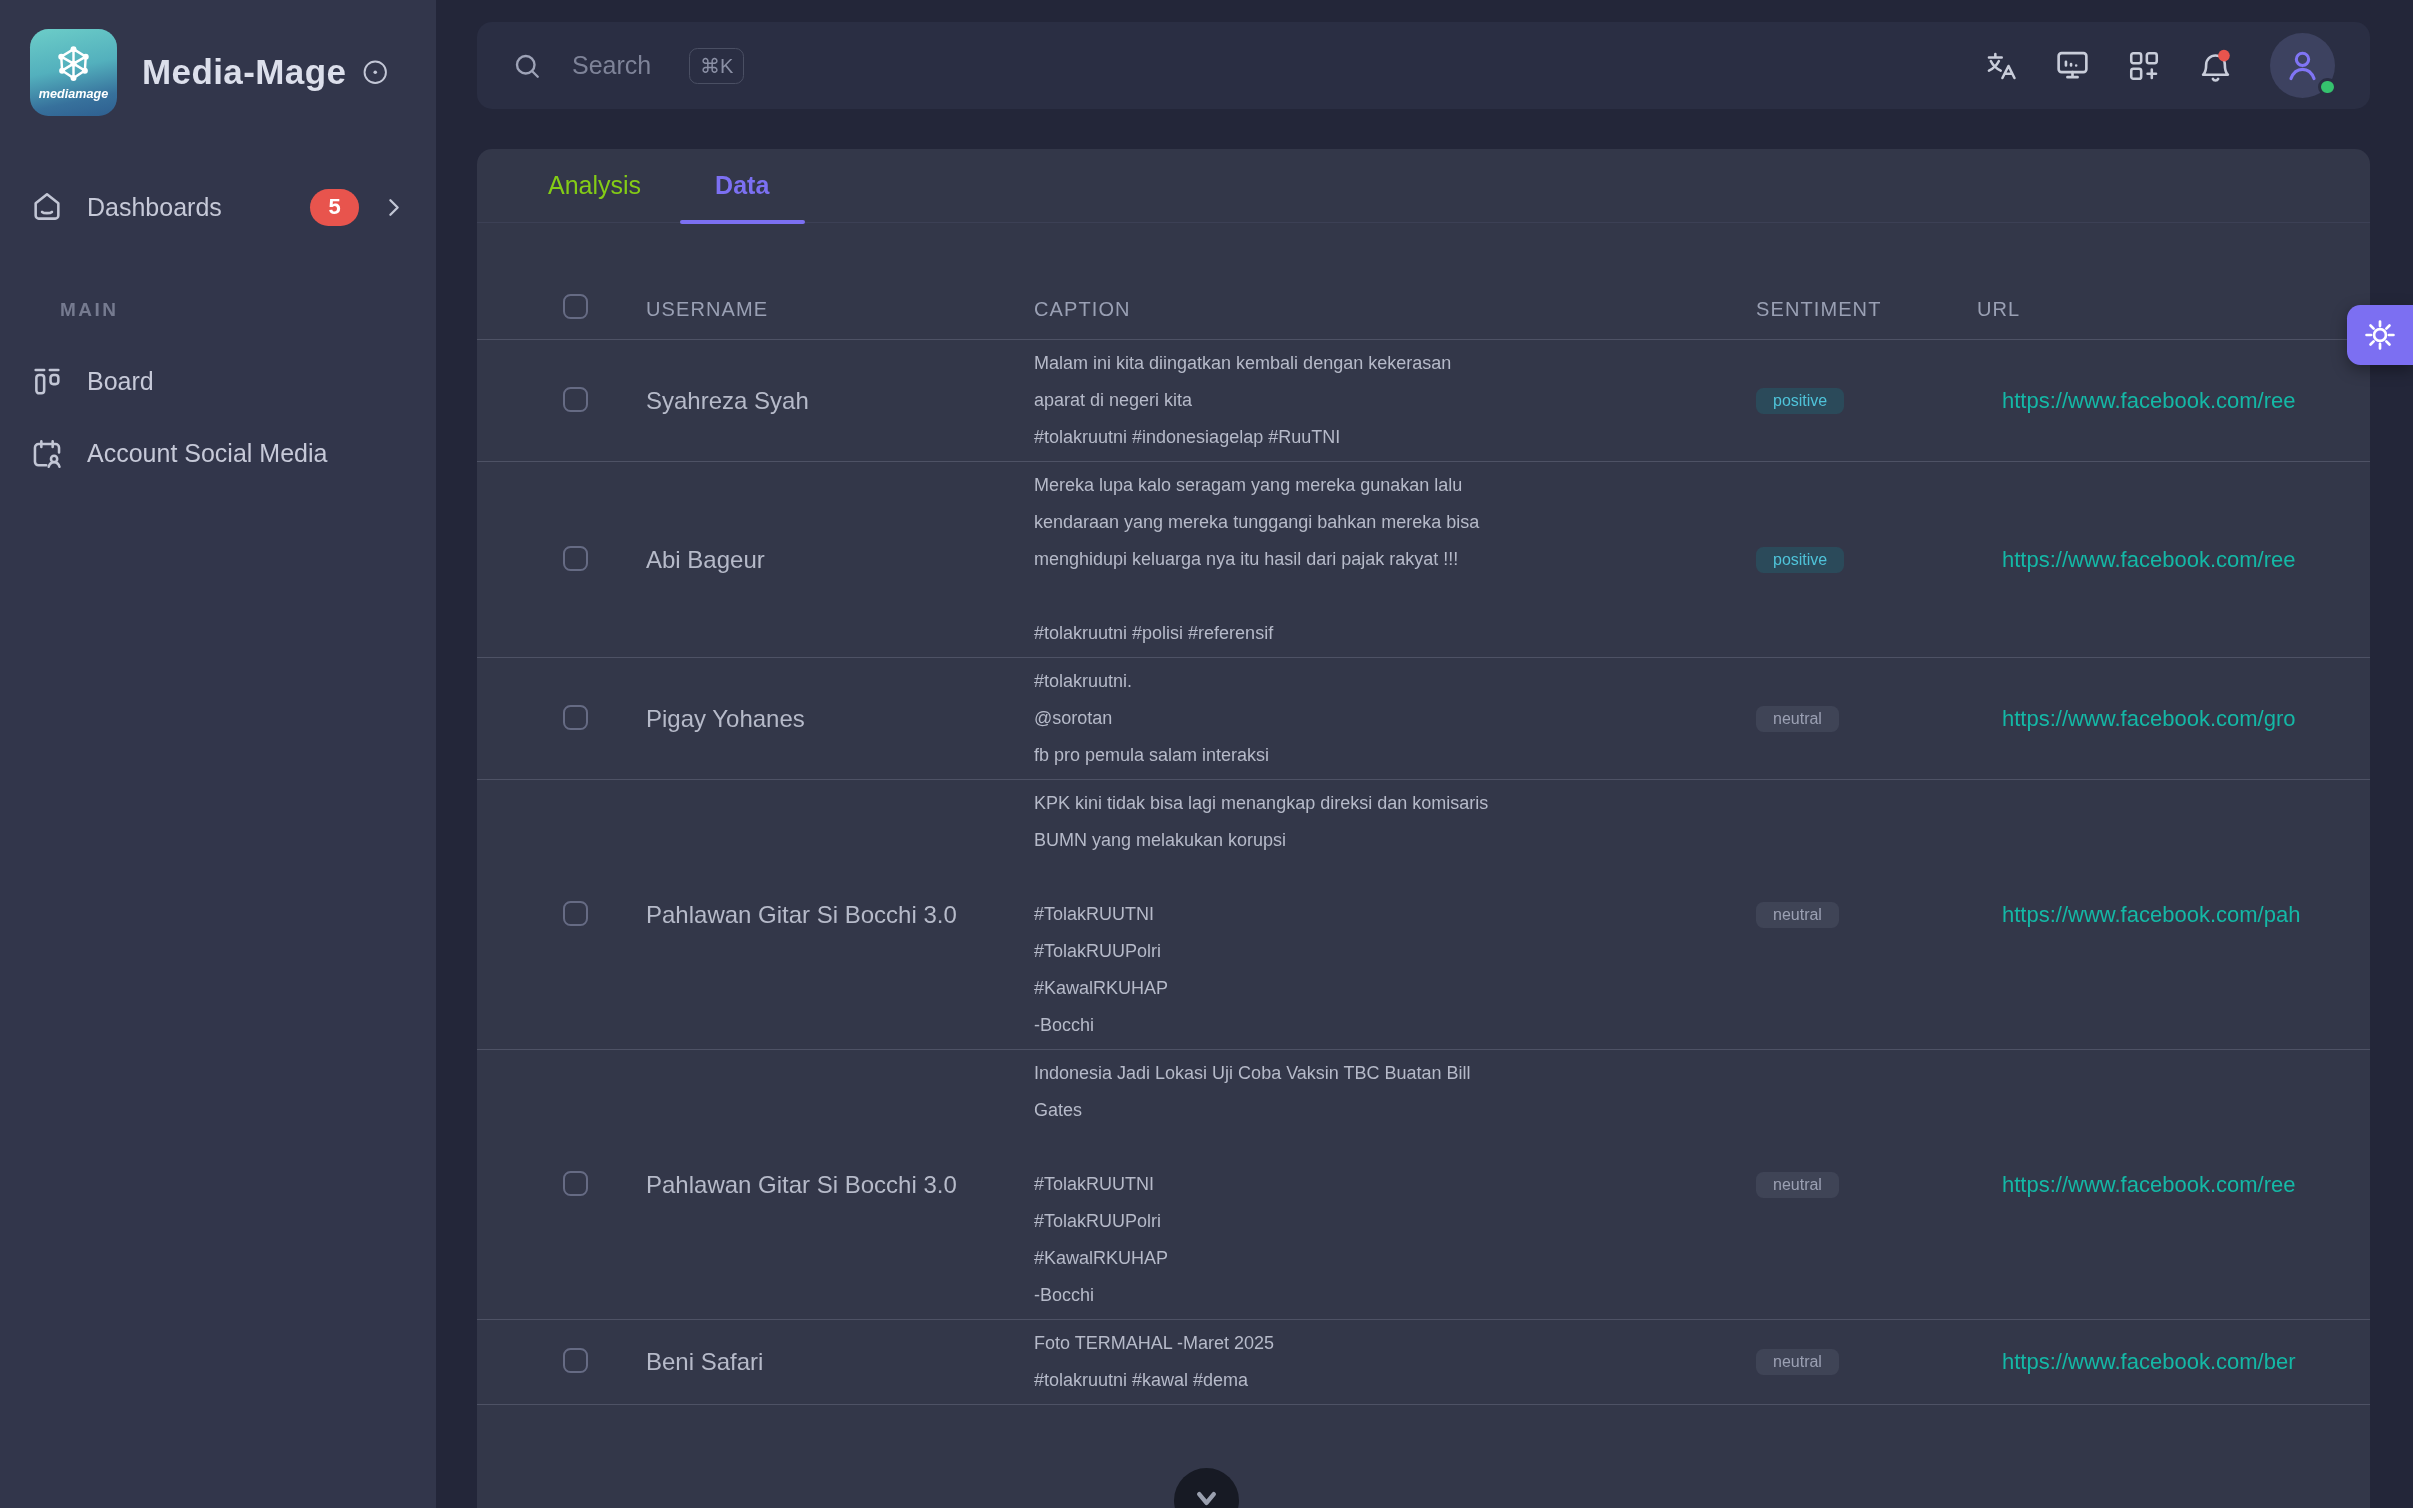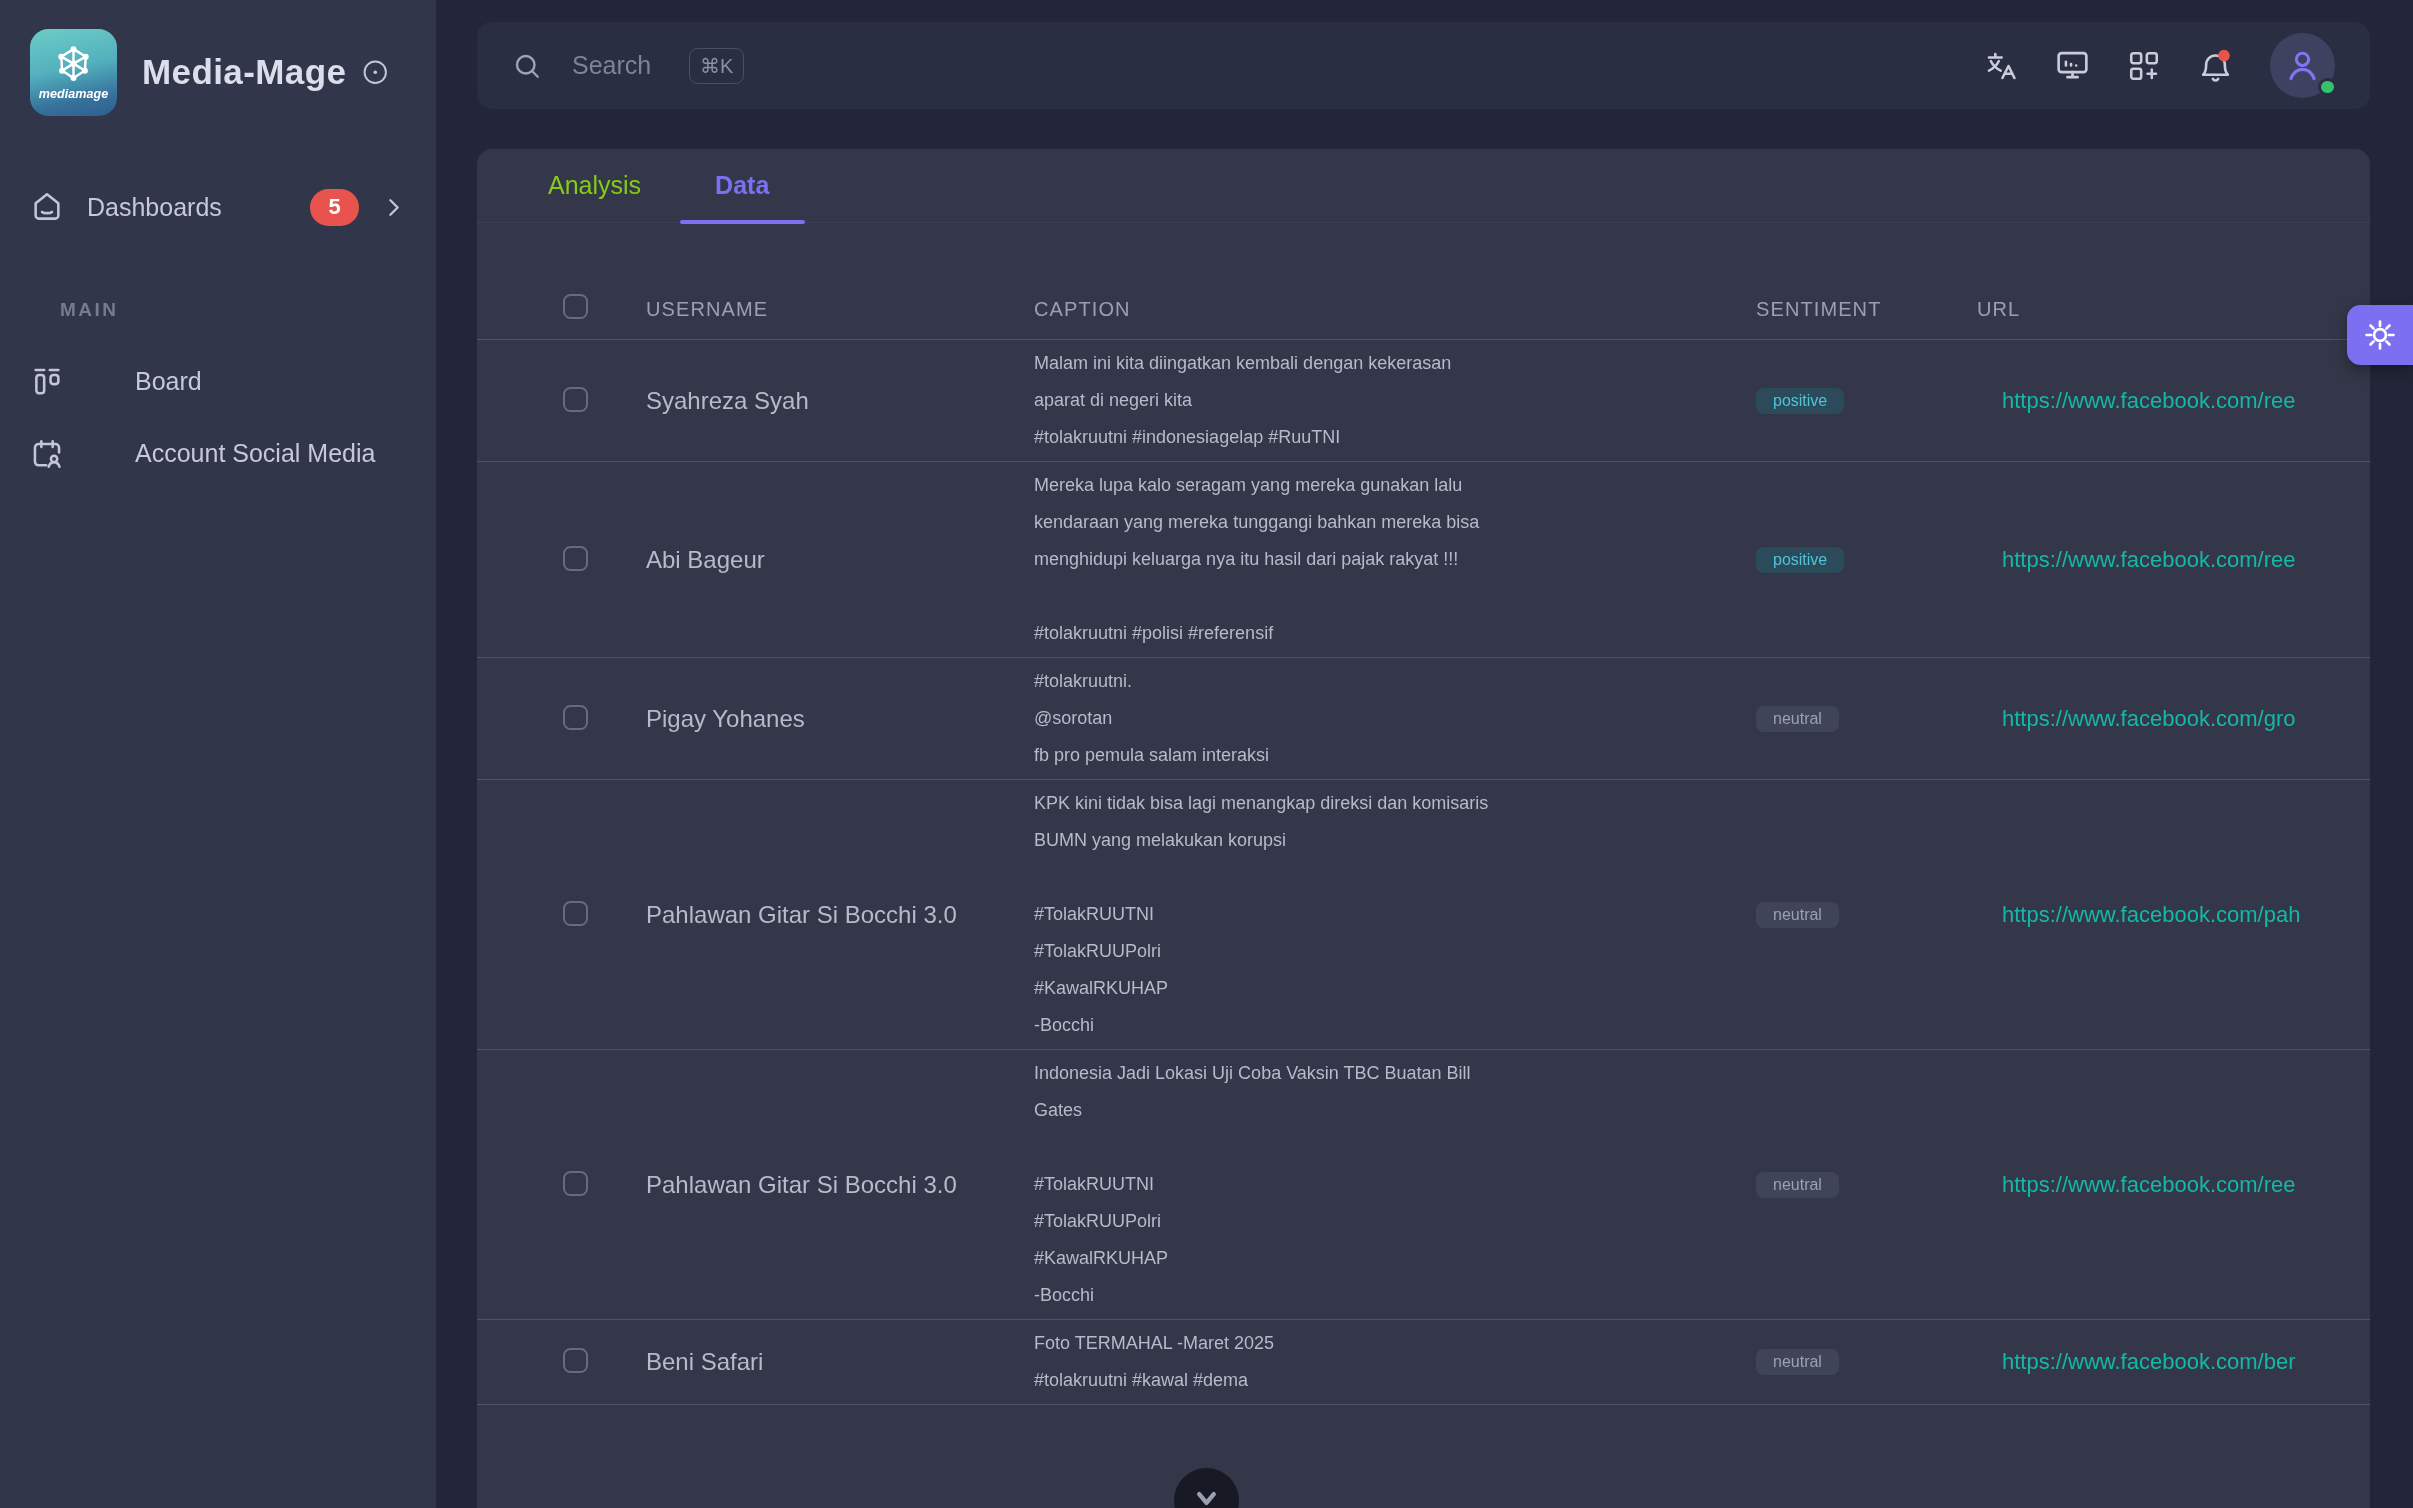--- a/index.html
+++ b/index.html
@@ -28,21 +28,21 @@
   .nav-item { display:flex; align-items:center; height:59px; cursor:pointer; color:#c6c9d8; }
   .nav-item .icon { width:35px; color:#c2c6d5; }
   .nav-item .label { font-size:25px; margin-left:22px; flex:1; }
   .count-badge {
     min-width:49px; height:37px; padding:0 8.4px; border-radius:18.4px;
     background:#e8544d; color:#ffffff; font-size:22px; font-weight:600;
     display:flex; align-items:center; justify-content:center; margin-right:22px;
   }
   .chev { color:#c2c6d5; }
   .section-label { margin:62px 30px 25px 30px; font-size:19px; letter-spacing:2.5px; color:#767b90; font-weight:600; }
-  .nav-item.plain { height:72px;gap:48px; }
+  .nav-item.plain { height:72px; }
 
   
   .main { position:absolute; left:436px; top:0; right:0; bottom:0; }
 
   .topbar {
     position:absolute; left:41px; top:22px; width:1893px; height:87px;
     background:#2a2e43; border-radius:15px;
     display:flex; align-items:center; padding:0 35px;gap:25px;
   }
   .search-wrap { display:flex; align-items:center; flex:1; }

